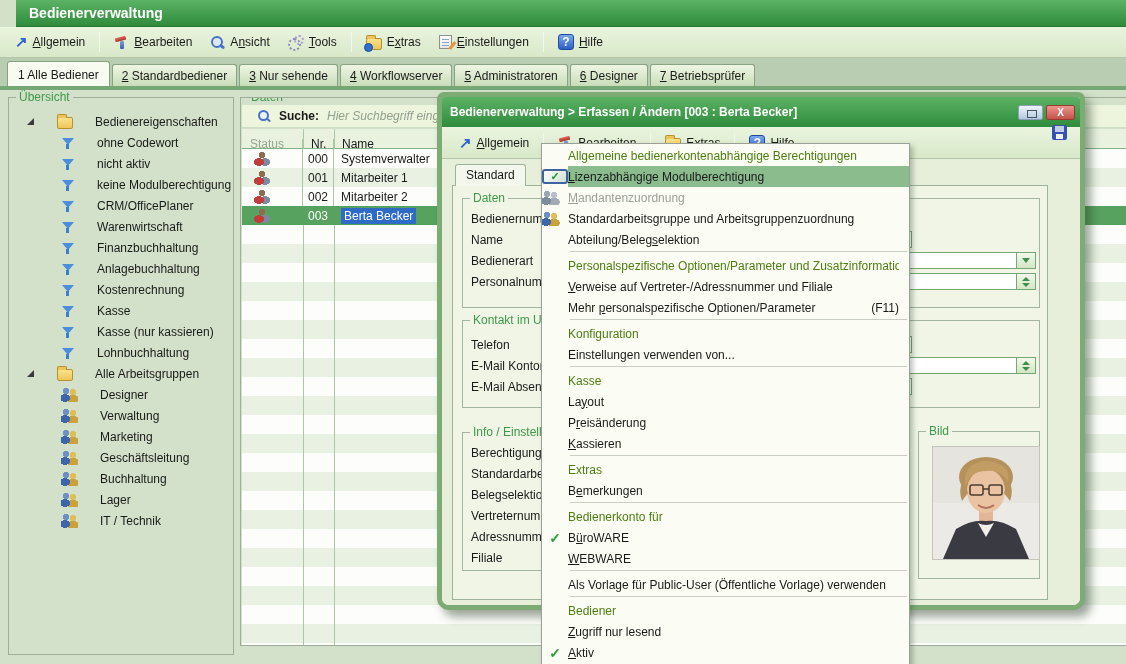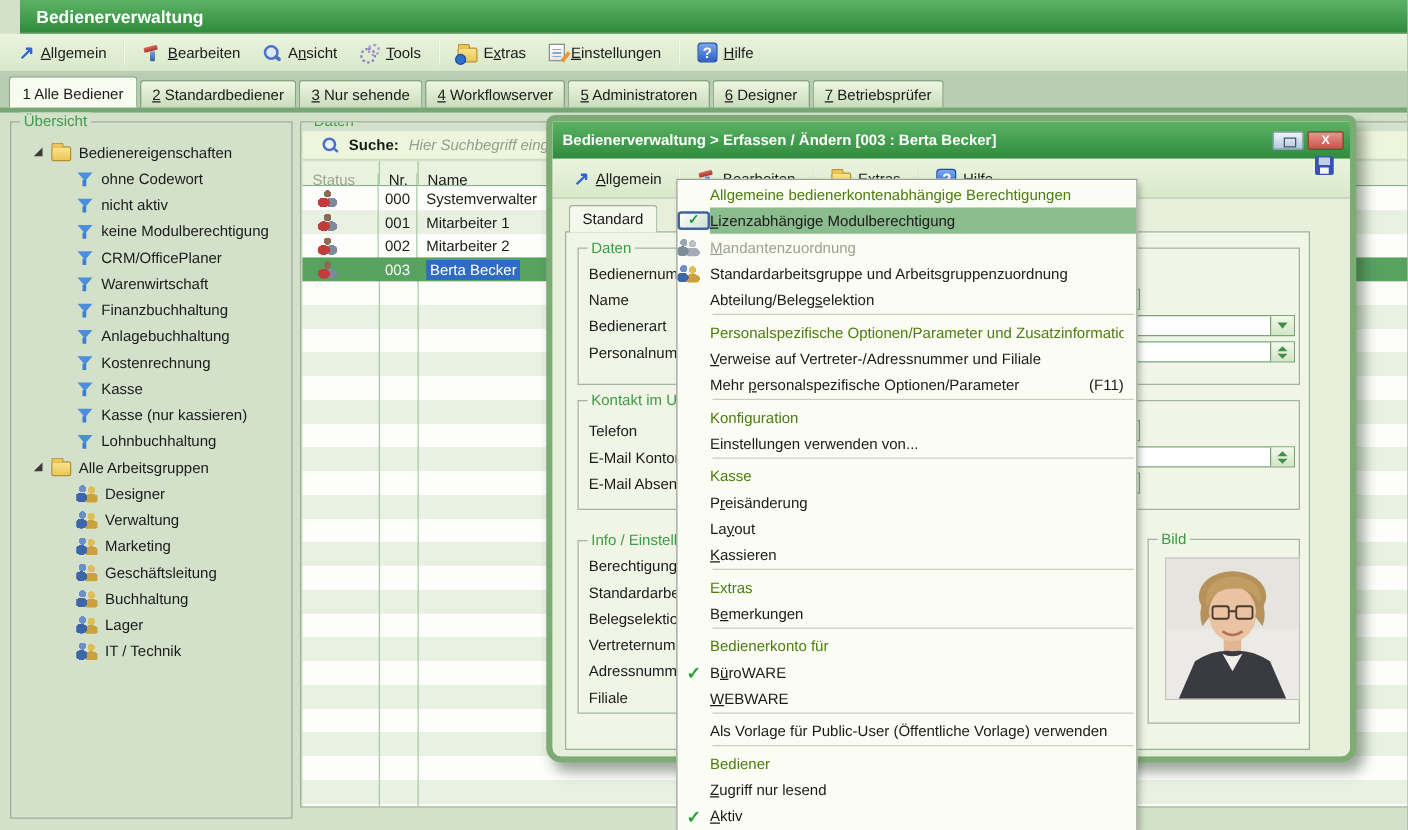--- a/index.html
+++ b/index.html
@@ -24,21 +24,21 @@
     border-radius:3px 3px 0 0; background:linear-gradient(#eef6e3,#c9ddba); white-space:nowrap; }
   .tab.active { background:#f8fbf0; padding:6px 10px 4px; }
 
   
   .gbox { position:absolute; border:1px solid #9cae98; }
   .legend { position:absolute; top:-8px; left:7px; padding:0 3px; color:#3e9a48; background:#d3e1ca; line-height:14px; }
 
   
   .sidebar { left:8px; top:97px; width:226px; height:558px; }
   .tree { padding-top:13px; }
-  .ti { display:flex; align-items:center; height:21px; gap:6px; white-space:nowrap; }
+  .ti { display:flex; align-items:center; height:21px; gap:22px; white-space:nowrap; }
   .ti.root::before { content:""; width:0; height:0; border-bottom:7px solid #3a3a3a; border-left:7px solid transparent; margin-right:1px; }
 
   
   .datenbox { left:240px; top:97px; width:890px; height:549px; overflow:hidden; }
   .search { position:absolute; left:1px; right:0; top:7px; height:23px; background:#eef5dd;
     display:flex; align-items:center; gap:8px; padding-left:16px; border-bottom:1px solid #cfdfc2; }
   .search b { font-weight:bold; }
   .placeholder { font-style:italic; color:#8f9f8f; }
   .thead { position:absolute; left:1px; right:0; top:31px; height:20px; background:#e9f1df;
     border-bottom:1px solid #86b286; display:flex; }
@@ -607,26 +607,26 @@
         <span class="mlab"></span>
         <span class="msc"></span>
       </div>
       <div class="mrow hdr">
         <span class="mic ic"></span>
         <span class="mlab">Kasse</span>
         <span class="msc"></span>
       </div>
       <div class="mrow">
         <span class="mic ic"></span>
+        <span class="mlab">La<u>y</u>out</span>
+        <span class="msc"></span>
+      </div>
+      <div class="mrow">
+        <span class="mic ic"></span>
         <span class="mlab">P<u>r</u>eisänderung</span>
-        <span class="msc"></span>
-      </div>
-      <div class="mrow">
-        <span class="mic ic"></span>
-        <span class="mlab">La<u>y</u>out</span>
         <span class="msc"></span>
       </div>
       <div class="mrow">
         <span class="mic ic"></span>
         <span class="mlab"><u>K</u>assieren</span>
         <span class="msc"></span>
       </div>
       <div class="mrow msep">
         <span class="mic ic"></span>
         <span class="mlab"></span>

